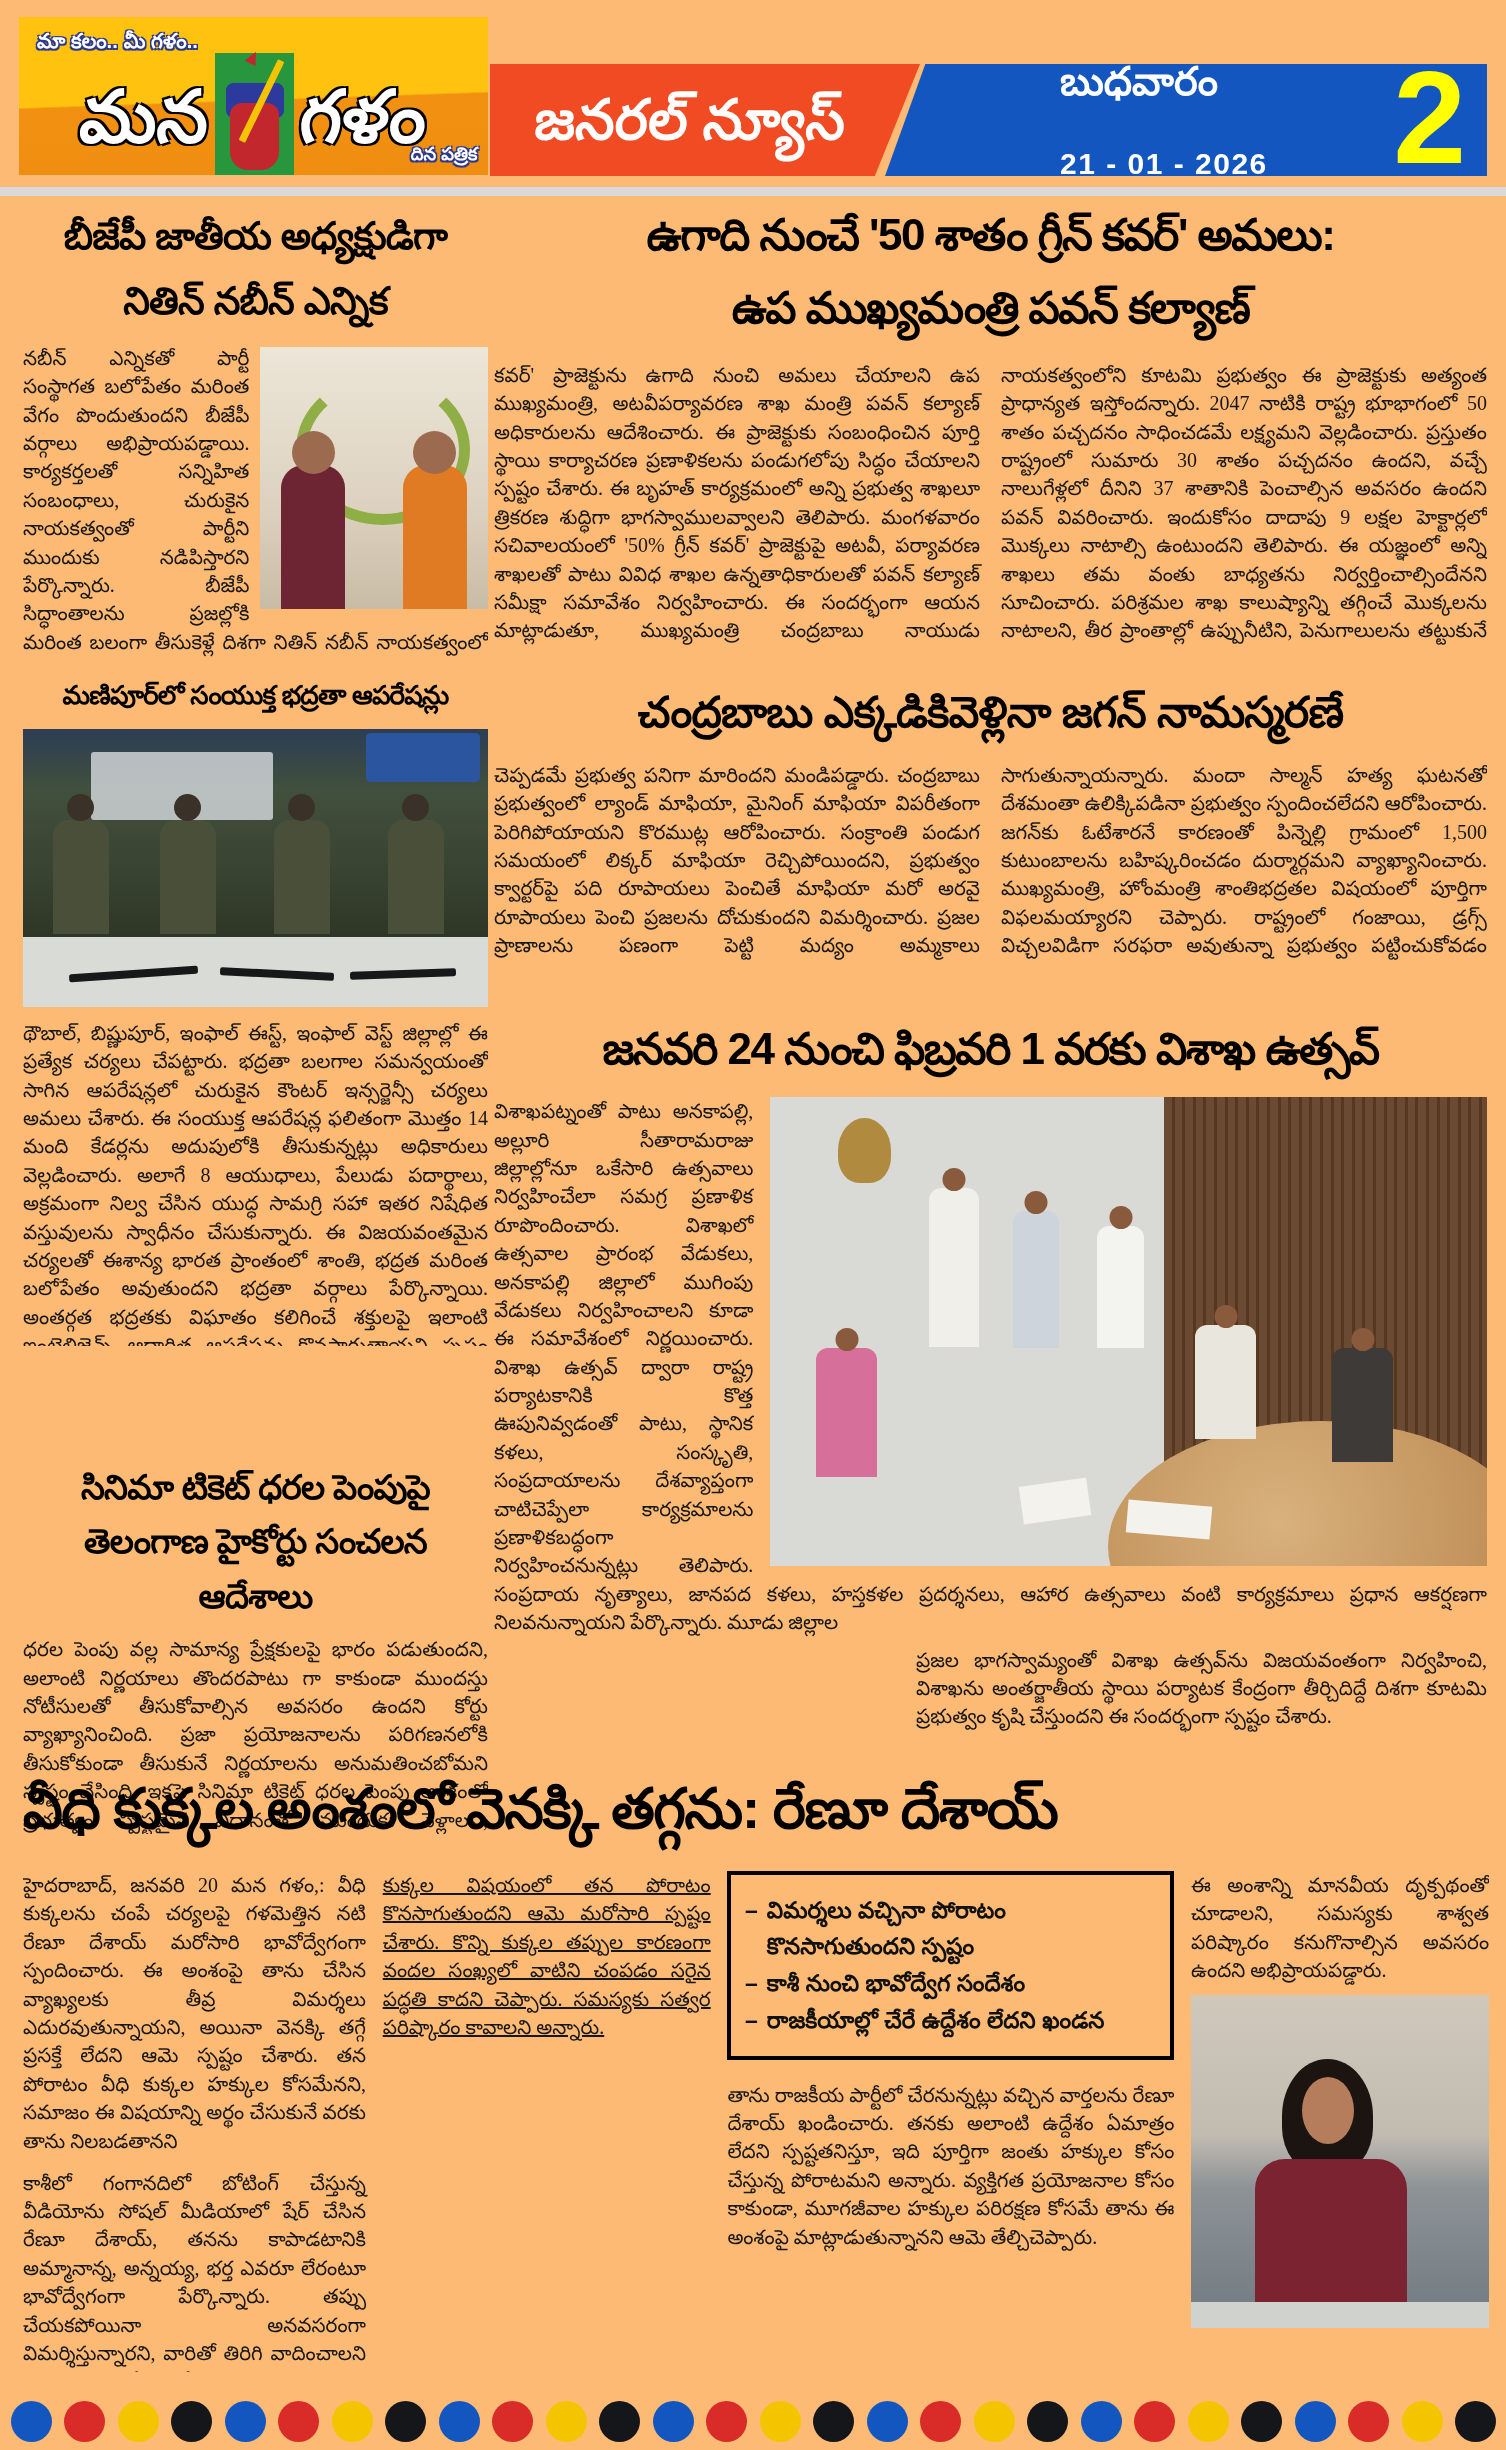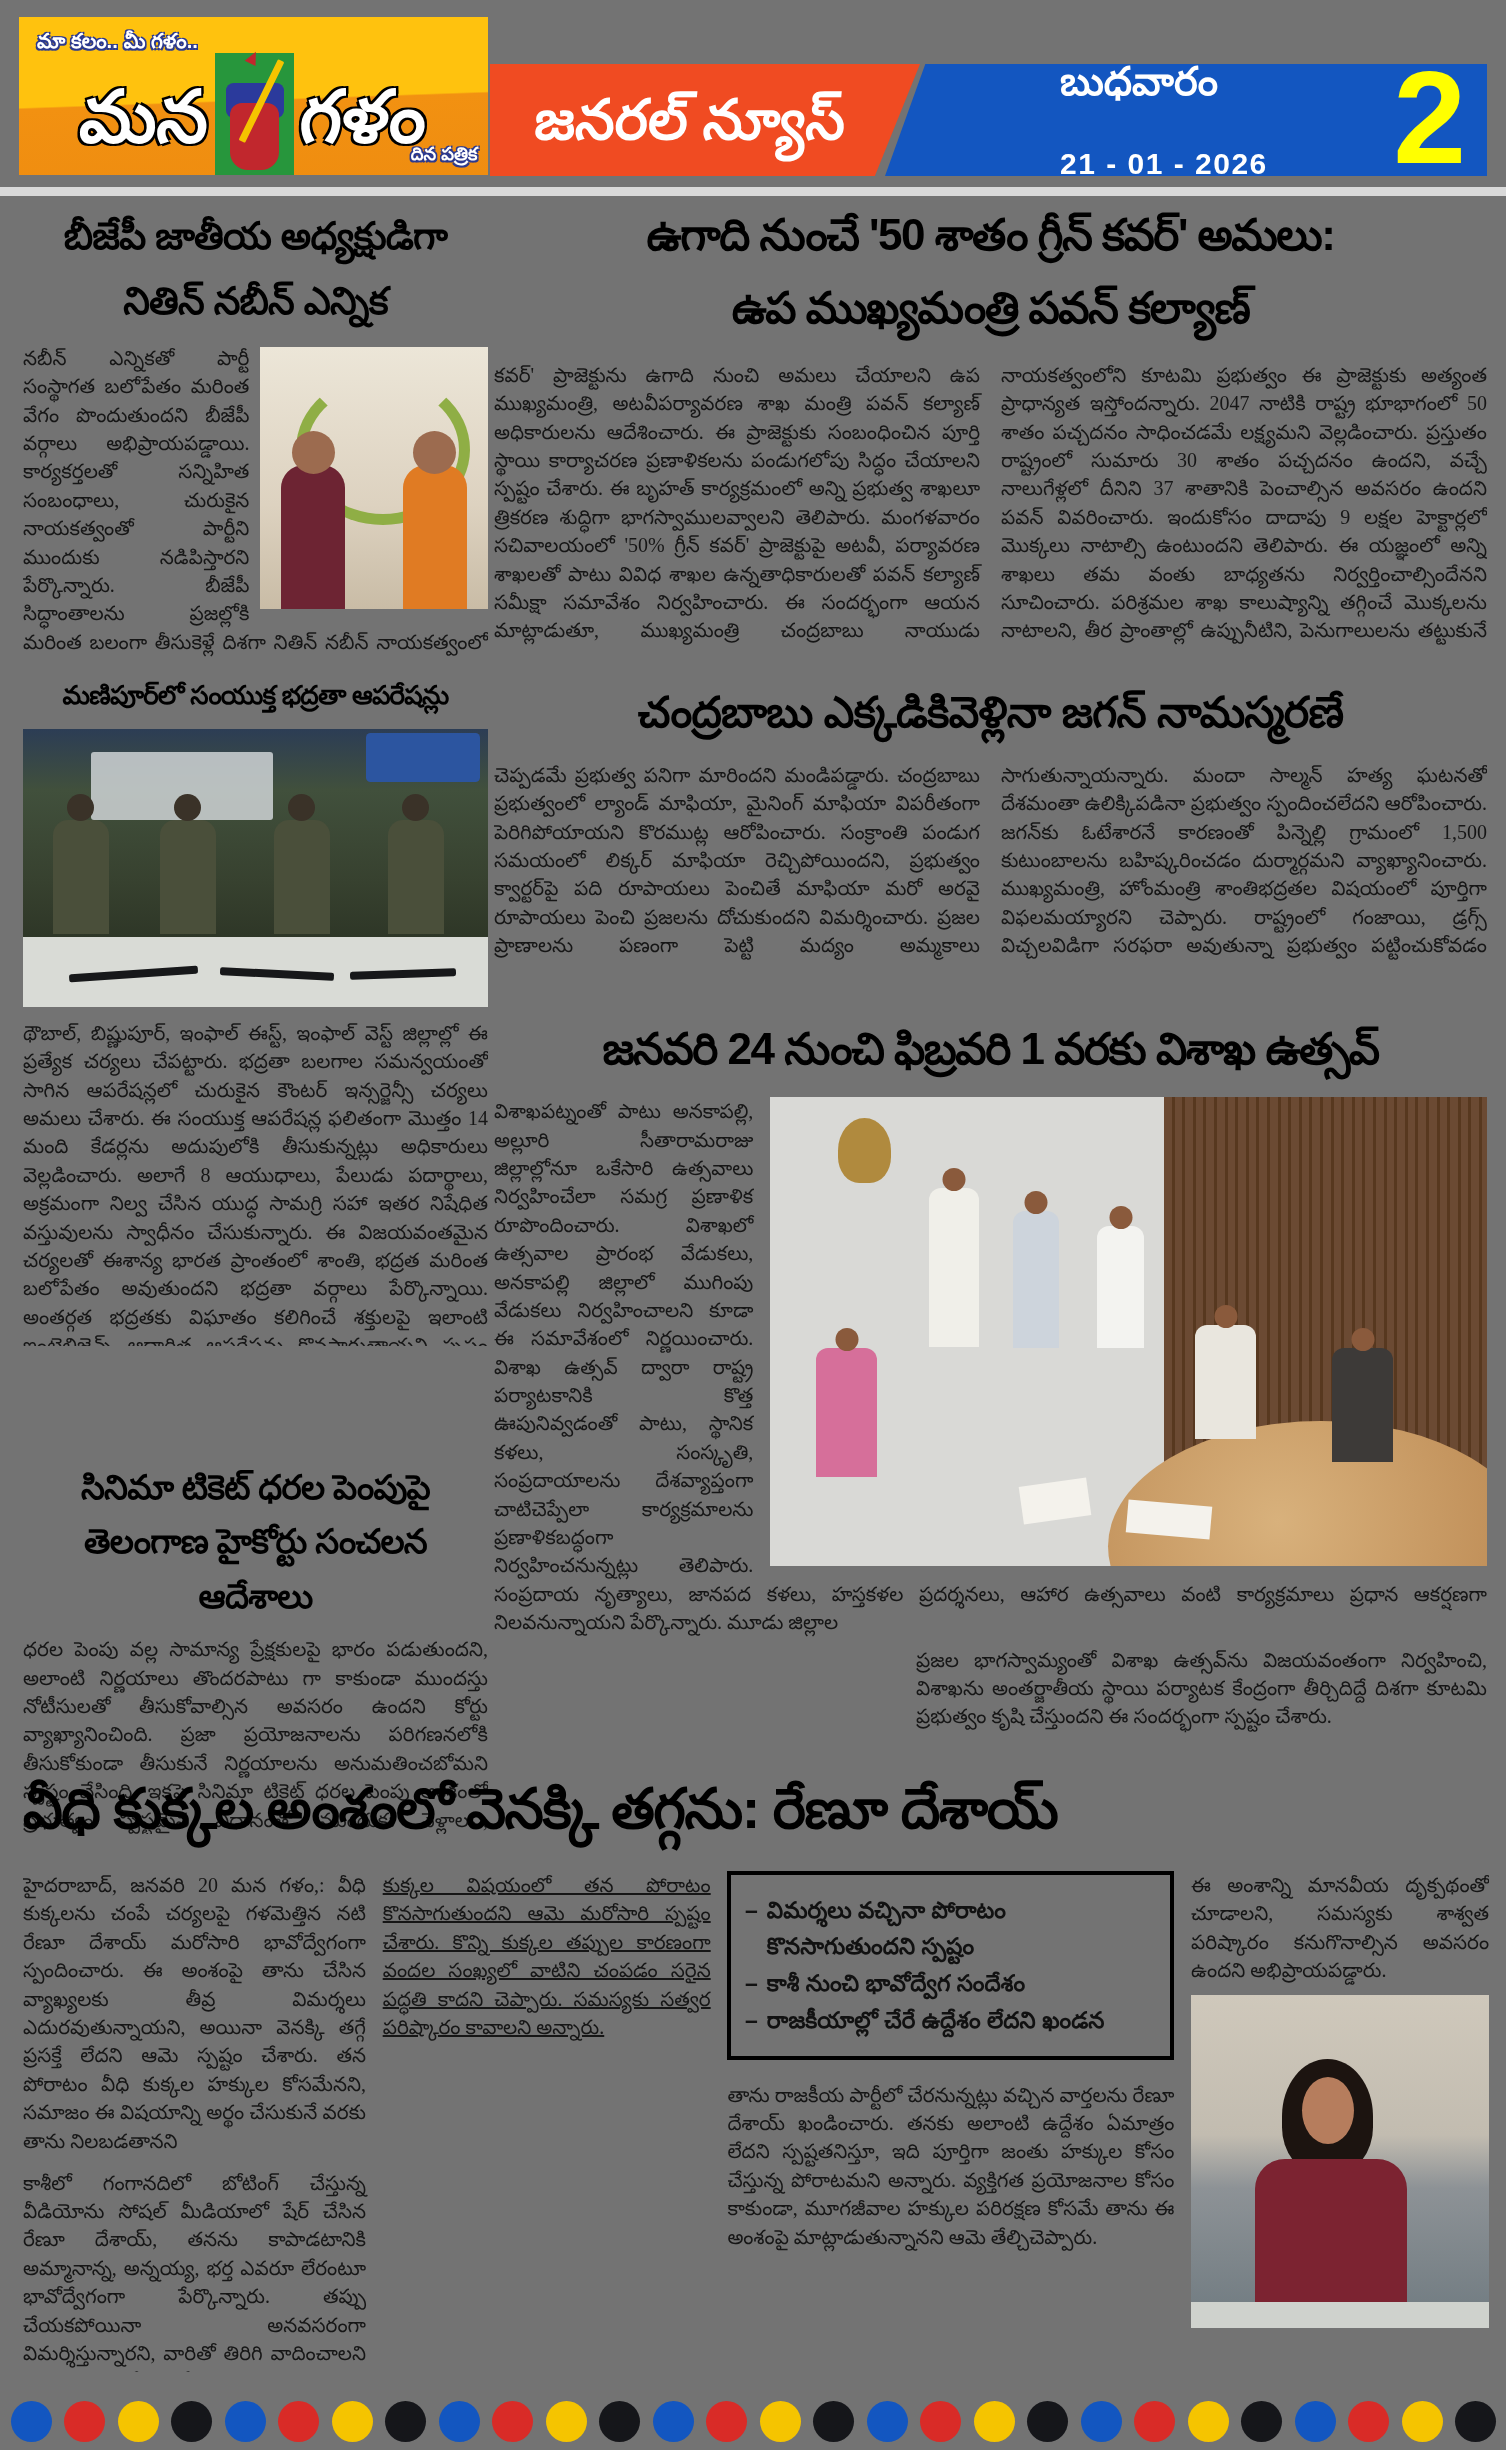--- a/index.html
+++ b/index.html
@@ -1,16 +1,16 @@
 <!DOCTYPE html>
 <html style="font-size:12px"><head>
 <meta charset="utf-8">
 <style>
   html,body { margin:0; padding:0; background:#ffffff; }
-  .page { position:relative; width:1507px; height:2450px; background:#737373;
+  .page { position:relative; width:1507px; height:2450px; background:#fdba74;
           font-family:"Liberation Serif", serif; color:#111; overflow:hidden; }
 
   
   .logo-box { position:absolute; left:19px; top:16.7px; width:469px; height:158px;
       background:linear-gradient(178deg,#ffc20e 0%, #ffc20e 52%, #f29111 53%, #ef8d10 100%); overflow:hidden; }
   .tagline { position:absolute; left:18px; top:12px; font-family:"Liberation Sans",sans-serif;
       font-weight:bold; font-size:20.5px; color:#fff;
       text-shadow:-1.5px -1.5px 0 #2b3990,1.5px -1.5px 0 #2b3990,-1.5px 1.5px 0 #2b3990,1.5px 1.5px 0 #2b3990; }
   .paper-name { position:absolute; left:0; top:36px; width:100%; display:flex; align-items:center;
       justify-content:center; gap:6px; }

